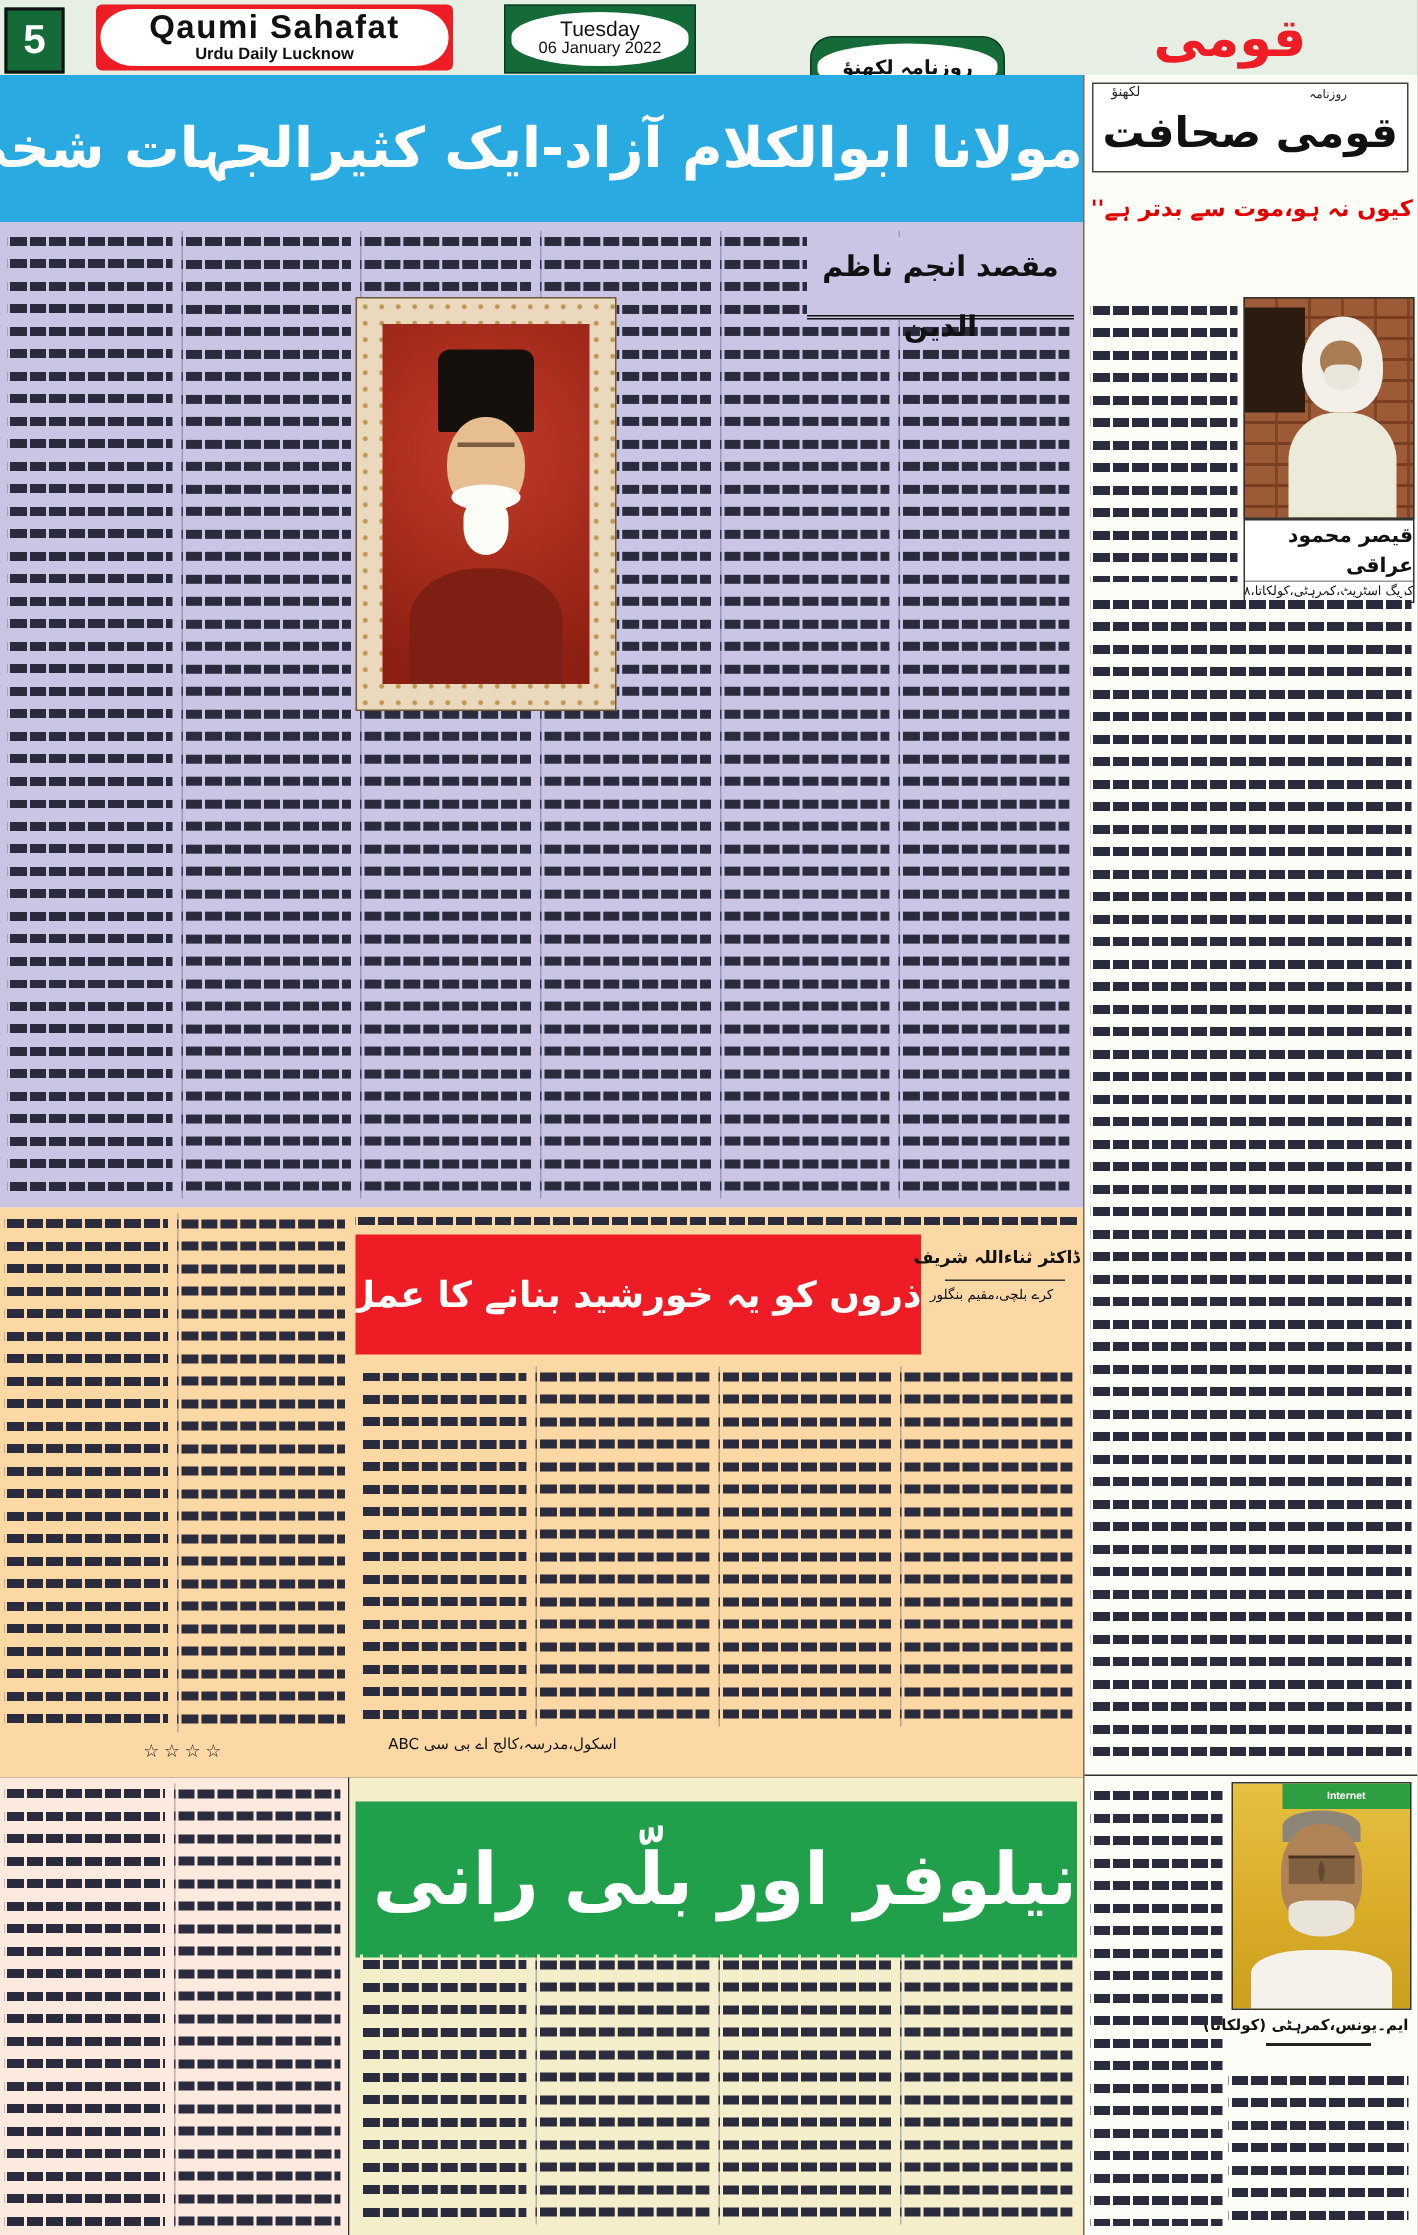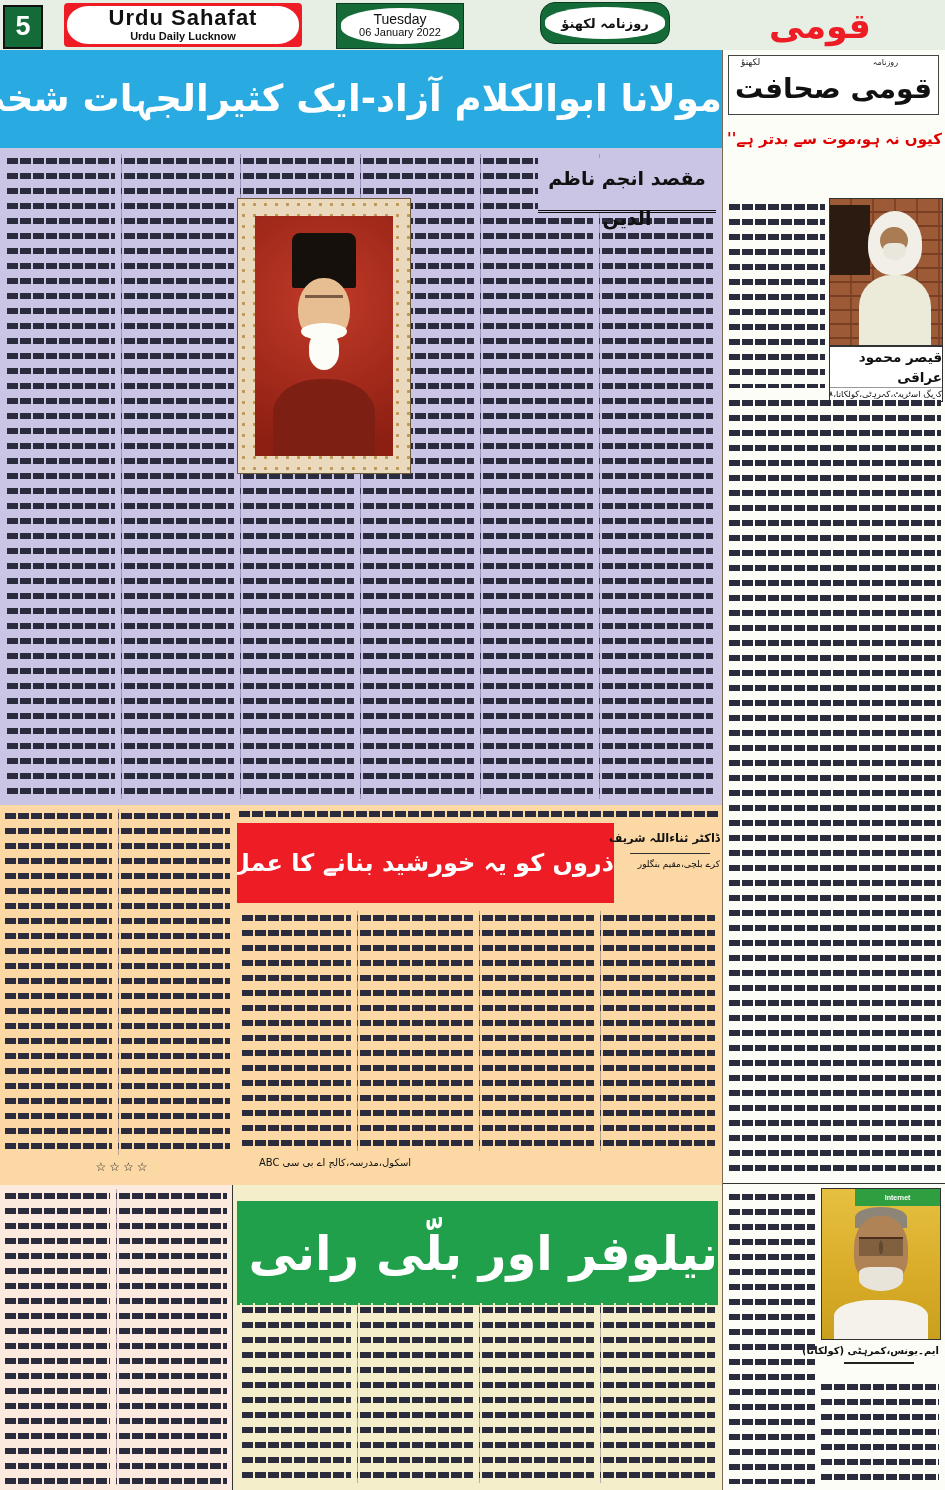--- a/index.html
+++ b/index.html
@@ -25,21 +25,21 @@
         border-radius:4px;padding:0;}
   #logo .pill{position:absolute;inset:3px;background:#fff;border-radius:22px/18px;text-align:center;}
   #logo .t1{font-size:22px;font-weight:bold;color:#111;line-height:24px;letter-spacing:1px;}
   #logo .t2{font-size:11px;font-weight:bold;color:#111;line-height:12px;}
   .greenbox{position:absolute;background:var(--c-dgreen,#156b38);border:1px solid #0c3c1f;}
   .greenbox .pill{position:absolute;inset:4px;background:#fff;border-radius:50%/45%;text-align:center;
                   display:flex;flex-direction:column;justify-content:center;}
   #datebox{left:336px;top:3px;width:126px;height:44px;}
   #datebox .d1{font-size:14px;color:#111;line-height:13px;}
   #datebox .d2{font-size:11px;color:#111;line-height:13px;}
-  #roznamabox{left:540px;top:2px;width:128px;height:40px;border-radius:15px;}
+  #roznamabox{left:540px;top:24px;width:128px;height:40px;border-radius:15px;}
   #roznamabox .pill{font-size:13px;font-weight:bold;color:#111;}
   #mast-urdu{position:absolute;left:700px;top:0px;width:240px;height:50px;color:var(--c-red,#ee1c24);
              font-size:35px;font-weight:bold;text-align:center;line-height:52px;}
 
   
   #banner{position:absolute;left:0;top:50px;width:722px;height:98px;background:var(--c-banner,#29abe2);
           color:#fff;text-align:center;}
   #banner .h{font-size:37px;font-weight:bold;line-height:98px;white-space:nowrap;overflow:hidden;}
 
   
@@ -101,21 +101,21 @@
   #rc-cap2 .rule{width:70px;height:2px;background:#222;margin:2px auto 0 auto;}
 
   
   #mid-art{position:absolute;left:0;top:805px;width:722px;height:380px;background:var(--c-peach,#fbd8a4);
            --paper:#fbd8a4;border-bottom:1px solid #333;}
   #mid-left-cols{left:0;top:2px;width:233px;height:350px;}
   #mid-top-sim{position:absolute;left:237px;top:2px;width:481px;height:12px;}
   #mid-head{position:absolute;left:237px;top:18px;width:377px;height:80px;background:var(--c-red,#ee1c24);
             color:#fff;text-align:center;}
   #mid-head .h{font-size:24px;font-weight:bold;line-height:80px;white-space:nowrap;overflow:hidden;}
-  #byline2{position:absolute;left:620px;top:18px;width:100px;height:80px;text-align:right;}
+  #byline2{position:absolute;left:620px;top:18px;width:100px;height:80px;text-align:left;}
   #byline2 .n{font-size:11.5px;font-weight:bold;color:#111;line-height:30px;white-space:nowrap;}
   #byline2 .rule{width:80px;height:1px;background:#333;margin:0 auto;}
   #byline2 .p{font-size:9px;color:#111;line-height:20px;}
   #mid-cols{left:237px;top:104px;width:481px;height:244px;}
   #mid-stars{position:absolute;left:78px;top:355px;width:90px;font-size:12px;color:#222;letter-spacing:3px;
              background:var(--c-peach,#fbd8a4);text-align:center;}
   #mid-abc{position:absolute;left:240px;top:352px;width:190px;font-size:10px;color:#111;
            background:var(--c-peach,#fbd8a4);text-align:center;white-space:nowrap;overflow:hidden;}
 
   
@@ -131,21 +131,21 @@
 </style>
 </head>
 <body>
 
 <div id="page">
 
   <div id="masthead">
     <div id="pageno" class="latin">5</div>
     <div id="logo">
       <div class="pill latin">
-        <div class="t1">Urdu Sahafat</div>
+        <div class="t1">Qaumi Sahafat</div>
         <div class="t2">Urdu Daily Lucknow</div>
       </div>
     </div>
     <div id="datebox" class="greenbox">
       <div class="pill latin">
         <div class="d1">Tuesday</div>
         <div class="d2">06 January 2022</div>
       </div>
     </div>
     <div id="roznamabox" class="greenbox">

